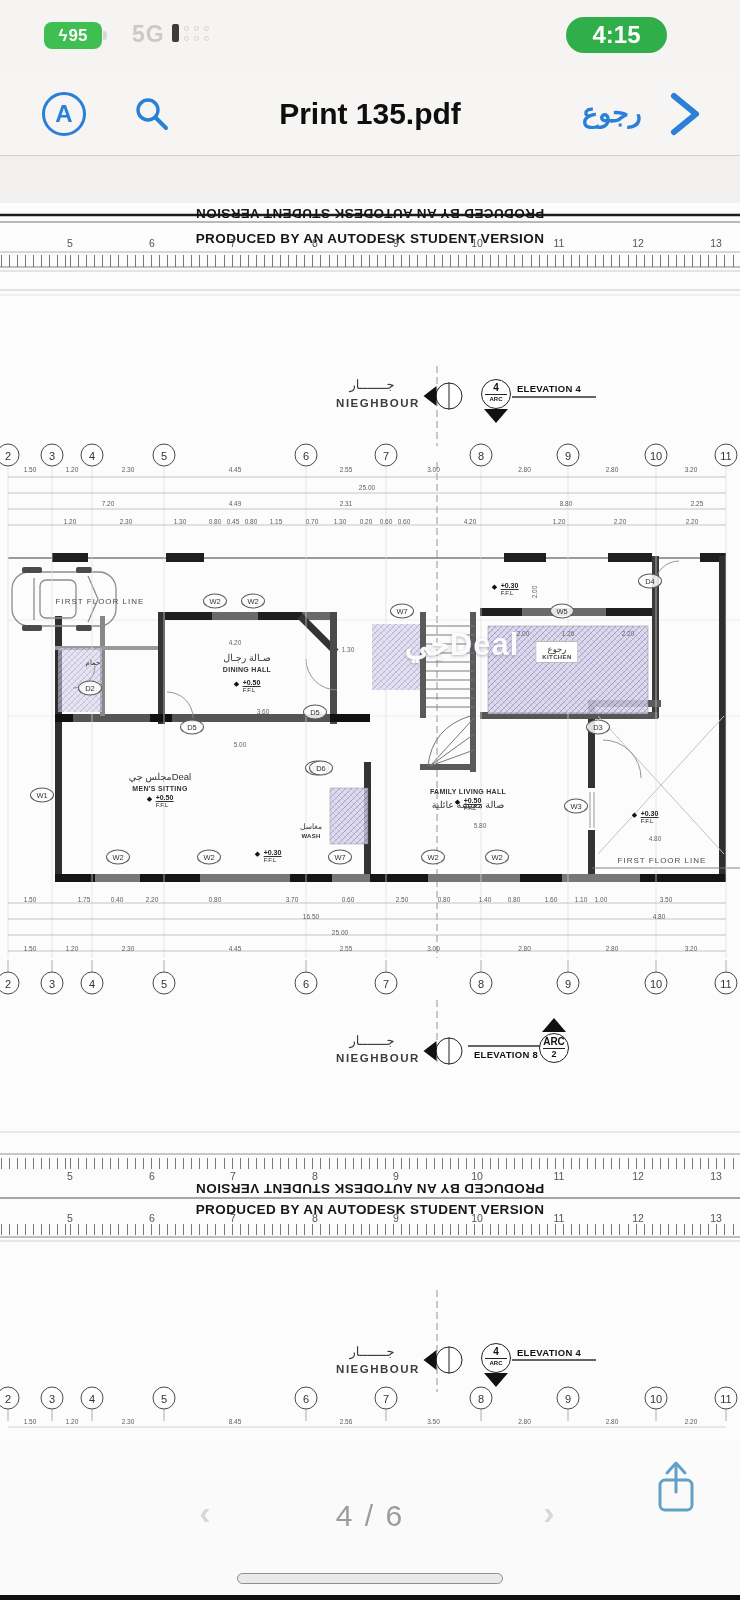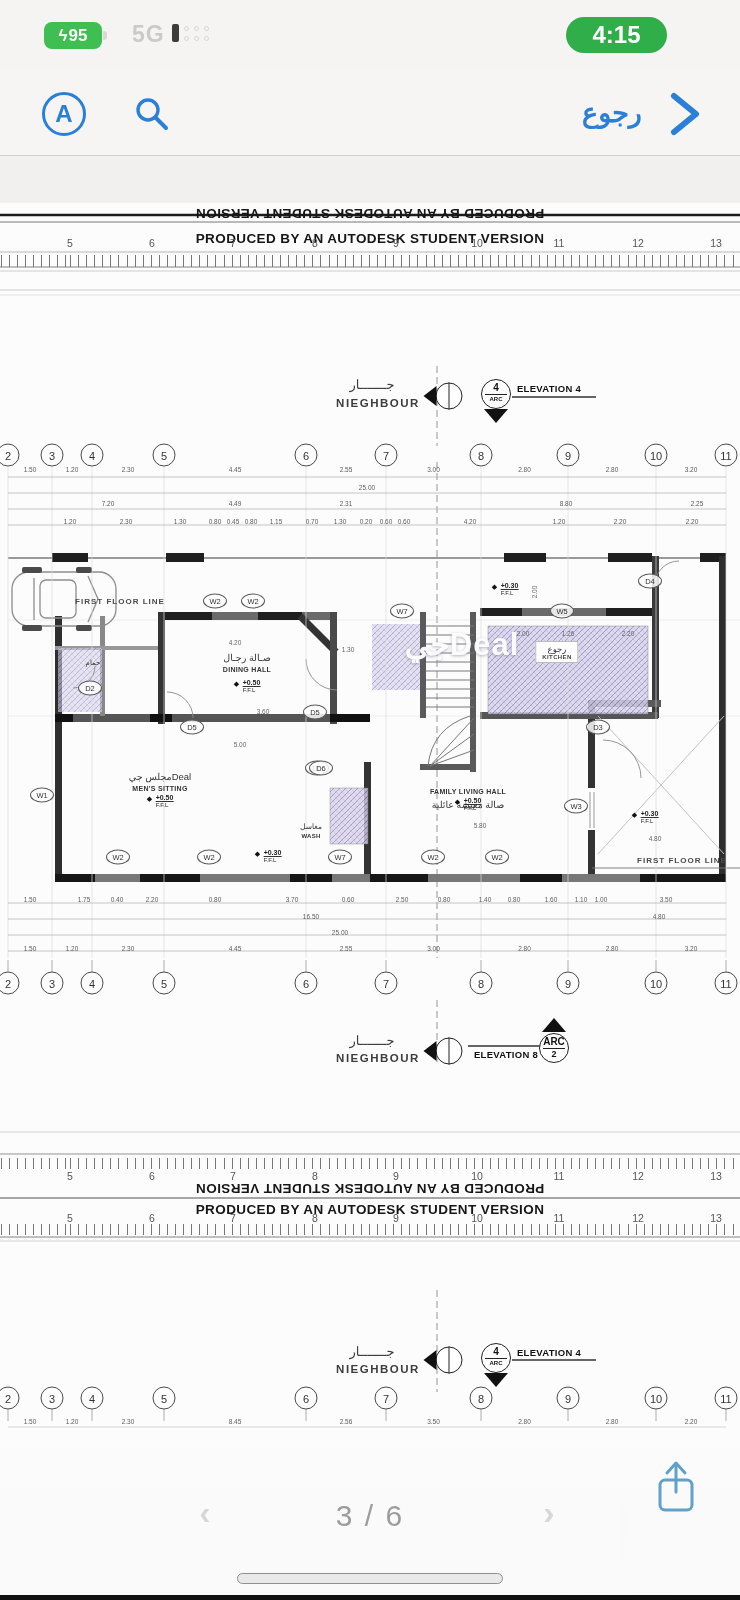--- a/index.html
+++ b/index.html
@@ -52,21 +52,21 @@
   .ffl{position:absolute;transform:translate(-50%,-50%);font-size:7px;color:#222;text-align:left;padding-left:9px;}
   .ffl::before{content:"◆";position:absolute;left:0;top:1px;font-size:7px;color:#111;}
   .ffl b{display:block;font-size:7px;border-bottom:.7px solid #333;}
   .ffl i{display:block;font-style:normal;font-size:6px;}
 
   .room-ar{position:absolute;transform:translate(-50%,-50%);font-size:9.5px;color:#333;white-space:nowrap;}
   .room-en{position:absolute;transform:translate(-50%,-50%);font-size:7px;font-weight:bold;color:#333;white-space:nowrap;letter-spacing:.3px;}
   .kitchen-box{position:absolute;transform:translate(-50%,-50%);background:#fff;border:.5px solid #bbb;padding:2px 6px;text-align:center;}
   .kitchen-box .ar{font-size:8.5px;color:#333;display:block;}
   .kitchen-box .en{font-size:6px;font-weight:bold;color:#444;display:block;letter-spacing:.4px;}
-  .ffline{position:absolute;transform:translate(-50%,-50%);font-size:8px;font-weight:bold;color:#4b4b4b;letter-spacing:1px;white-space:nowrap;margin-left:20px;}
+  .ffline{position:absolute;transform:translate(-50%,-50%);font-size:8px;font-weight:normal;color:#4b4b4b;letter-spacing:1px;white-space:nowrap;}
 
   
   .ng-ar{position:absolute;transform:translate(-50%,-50%);font-size:13px;color:#3d3d3d;letter-spacing:1px;white-space:nowrap;}
   .ng-en{position:absolute;transform:translate(-50%,-50%);font-size:11.5px;font-weight:bold;color:#3d3d3d;letter-spacing:1.5px;}
   .sec-icon{position:absolute;transform:translate(-50%,-50%);width:27px;height:27px;border:1.3px solid #222;border-radius:50%;background:#fff;}
   .sec-icon::after{content:"";position:absolute;left:12px;top:-1px;width:1.2px;height:27px;background:#222;}
   .sec-tri{position:absolute;transform:translate(-50%,-50%);width:0;height:0;
     border-top:10px solid transparent;border-bottom:10px solid transparent;border-right:13px solid #111;}
   .arc-badge{position:absolute;transform:translate(-50%,-50%);width:30px;height:30px;border:1.2px solid #222;border-radius:50%;
     background:#fff;text-align:center;line-height:1;padding-top:3px;}
@@ -121,20 +121,21 @@
   <div class="toolbar"></div>
   <div class="circle-a">
     <span>A</span>
   </div>
   <div class="search-wrap">
     <svg width="40" height="40" viewBox="0 0 40 40">
       <circle cx="16" cy="16" r="10" fill="none" stroke="#2a7fd6" stroke-width="3.4"></circle>
       <line x1="24" y1="24" x2="34" y2="34" stroke="#2a7fd6" stroke-width="4" stroke-linecap="round"></line>
     </svg>
   </div>
+  <div class="doc-title">Print 135.pdf</div>
   <div class="back-label">رجوع</div>
   <div class="back-chev">
     <svg width="40" height="48" viewBox="0 0 40 48">
       <polyline points="8,6 30,24 8,42" fill="none" stroke="#2a7fd6" stroke-width="6" stroke-linecap="round" stroke-linejoin="round"></polyline>
     </svg>
   </div>
 
   <div class="pdf-viewport"></div>
   <div style="position:absolute;left:0;top:156px;width:740px;height:47px;background:#f1f0ee;"></div>
 
@@ -546,21 +547,21 @@
       <span class="t idim" style="left: 523px; top: 633px;">2.00</span>
       <span class="t idim" style="left: 568px; top: 633px;">1.26</span>
       <span class="t idim" style="left: 628px; top: 633px;">2.20</span>
       <span class="t idim" style="left: 348px; top: 649px;">1.30</span>
       <span class="t idim" style="left: 655px; top: 838px;">4.80</span>
       <span class="t idim" style="left: 534px; top: 592px; transform: translate(-50%, -50%) rotate(-90deg);">2.00</span>
     </div>
 
   <div class="footer"></div>
   <div class="pg-chev" style="left:205px;top:1512px;">‹</div>
-  <div class="page-ind">3 / 6</div>
+  <div class="page-ind">4 / 6</div>
   <div class="pg-chev" style="left:549px;top:1512px;">›</div>
   <div class="share-btn">
     <svg width="48" height="60" viewBox="0 0 48 60">
       <rect x="8" y="22" width="32" height="30" rx="5" fill="none" stroke="#62a0c8" stroke-width="3"></rect>
       <line x1="24" y1="6" x2="24" y2="34" stroke="#62a0c8" stroke-width="3" stroke-linecap="round"></line>
       <polyline points="15,15 24,5 33,15" fill="none" stroke="#62a0c8" stroke-width="3" stroke-linecap="round" stroke-linejoin="round"></polyline>
     </svg>
   </div>
   <div class="scroll-pill"></div>
   <div class="bottom-edge"></div>

